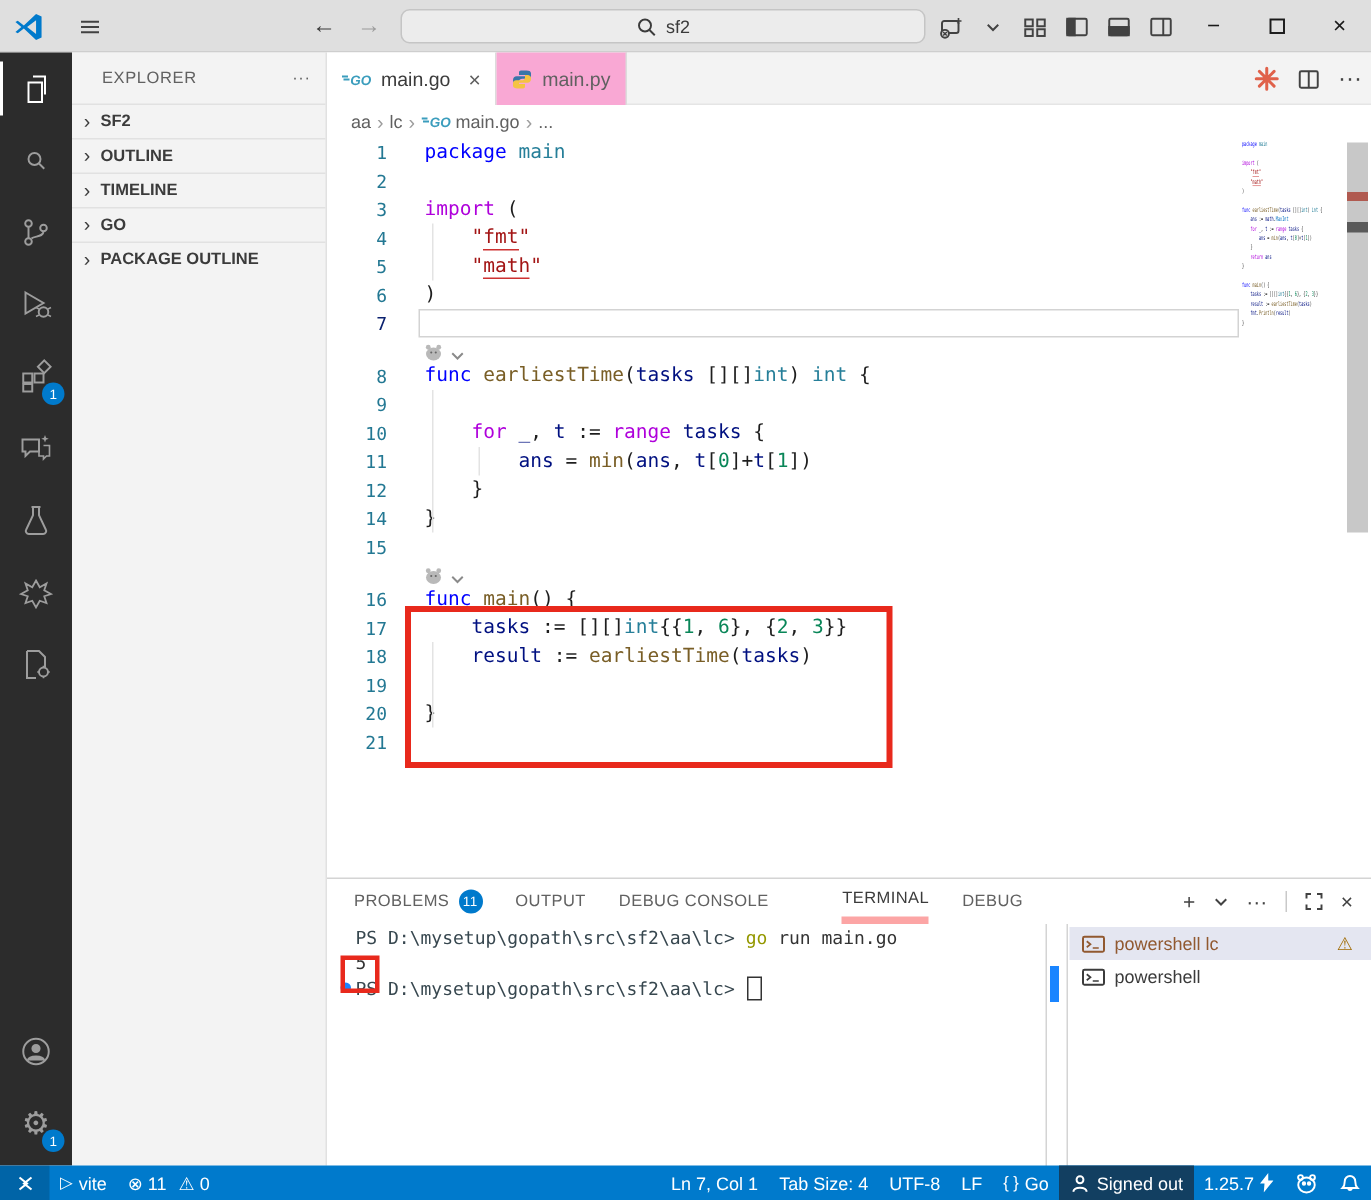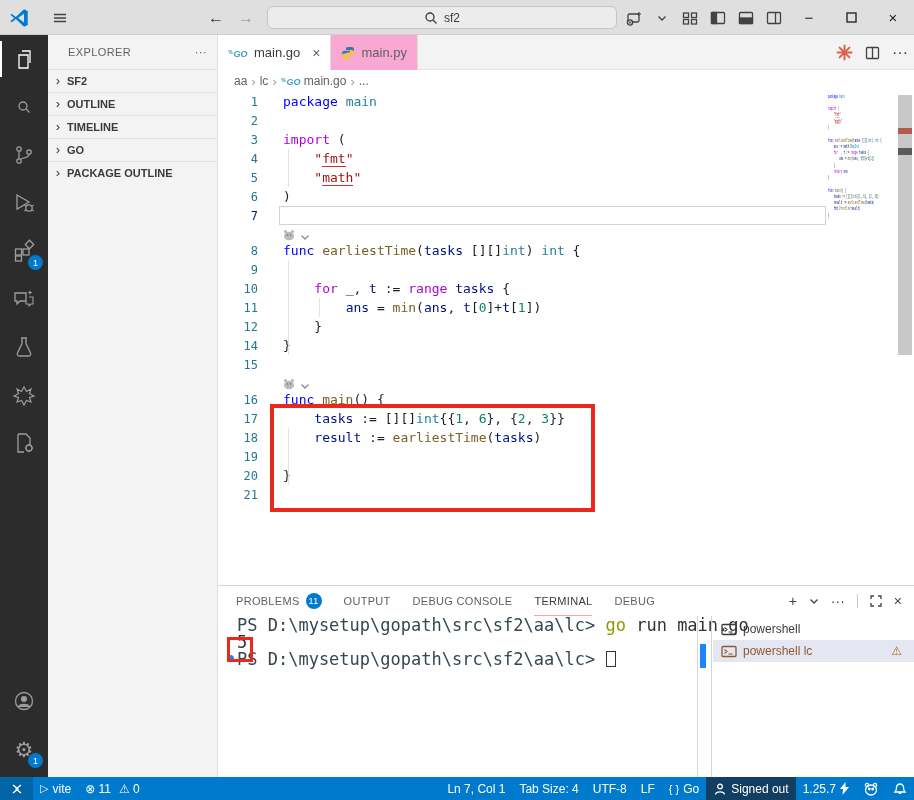--- a/index.html
+++ b/index.html
@@ -64,28 +64,28 @@
   #minimap pre{margin:0;font-family:"DejaVu Sans Mono",monospace;font-size:13px;line-height:19px;
                transform:scale(0.18,0.33);transform-origin:0 0;white-space:pre;}
   #scrollbar{position:absolute;left:680px;top:3px;width:14px;height:260px;background:#c8c8c8;}
   .ov-mark{position:absolute;left:680px;width:14px;}
   .anno{position:absolute;border:4px solid #e8291c;box-sizing:border-box;pointer-events:none;}
   
   #panel{position:relative;width:696px;height:192px;background:#fff;border-top:1px solid #d4d4d4;box-sizing:border-box;}
   #panel-tabs{height:30px;display:flex;align-items:center;gap:22px;padding-left:18px;font-size:11px;
               color:#616161;letter-spacing:.3px;}
   .ptab{height:30px;display:flex;align-items:center;gap:6px;box-sizing:border-box;border-bottom:1px solid transparent;}
-  .ptab.active{color:#3b3b3b;border-bottom:1px solid #fca5a5;}
+  .ptab.active{color:#3b3b3b;border-bottom:5px solid #fca5a5;margin-left:27px;}
   .ptab-badge{min-width:16px;height:16px;border-radius:50%;background:#007acc;color:#fff;font-size:9px;
               display:flex;align-items:center;justify-content:center;}
   #panel-actions{position:absolute;right:12px;top:0;height:30px;display:flex;align-items:center;gap:12px;
                  color:#424242;font-size:14px;}
   .pa-sep{width:1px;height:14px;background:#c9c9c9;}
   #terminal{position:absolute;left:0;top:30px;width:479px;height:162px;
-            font-family:"DejaVu Sans Mono","Liberation Mono",monospace;font-size:17px;}
+            font-family:"DejaVu Sans Mono","Liberation Mono",monospace;font-size:12px;}
   .term-line{height:17px;display:flex;align-items:center;white-space:pre;padding-left:19px;position:relative;}
   .term-dot{position:absolute;left:9px;top:5px;width:7px;height:7px;border-radius:50%;background:#1a85ff;}
   .term-cursor{display:inline-block;width:8px;height:14px;border:1px solid #333;margin-left:1px;}
   #term-gutter{position:absolute;left:479px;top:30px;width:15px;height:162px;border-left:1px solid #d4d4d4;
                border-right:1px solid #d4d4d4;box-sizing:border-box;}
   #term-gutter .tg-mark{position:absolute;left:2px;width:6px;background:#1a85ff;}
   #term-list{position:absolute;left:495px;top:30px;width:201px;height:162px;padding-top:2px;box-sizing:border-box;}
   .tl-row{height:22px;display:flex;align-items:center;gap:6px;padding-left:8px;font-size:12px;color:#3b3b3b;position:relative;}
   .tl-row.selected{background:#e4e6f1;color:#915930;}
   .tl-warn{position:absolute;right:12px;color:#a06a00;font-size:12px;}
@@ -476,38 +476,38 @@
 
     <div id="terminal">
         <div class="term-line"><span class="tm-prompt">PS D:\mysetup\gopath\src\sf2\aa\lc&gt; </span><span class="tm-cmd">go</span><span class="tm-fg"> run main.go</span></div>
         <div class="term-line"><span class="tm-fg">5</span></div>
         <div class="term-line"><span class="term-dot"></span><span class="tm-prompt">PS D:\mysetup\gopath\src\sf2\aa\lc&gt; </span><span class="term-cursor"></span></div>
       </div>
     <div id="term-gutter">
       <div class="tg-mark" style="top:28px;height:24px;"></div>
     </div>
     <div id="term-list">
+        <div class="tl-row selected">
+          <span>
+            <svg width="16" height="13" viewBox="0 0 16 13" fill="none" stroke="currentColor" stroke-width="1.3">
+              <rect x="1" y="1.5" width="14" height="10" rx="1"></rect>
+              <path d="M3.5 4.5l2.5 2-2.5 2M7.5 9h4" stroke-width="1.1"></path>
+            </svg>
+          </span>
+          <span>powershell lc</span>
+          <span class="tl-warn">⚠</span>
+        </div>
         <div class="tl-row">
           <span>
             <svg width="16" height="13" viewBox="0 0 16 13" fill="none" stroke="currentColor" stroke-width="1.3">
               <rect x="1" y="1.5" width="14" height="10" rx="1"></rect>
               <path d="M3.5 4.5l2.5 2-2.5 2M7.5 9h4" stroke-width="1.1"></path>
             </svg>
           </span>
           <span>powershell</span>
-        </div>
-        <div class="tl-row selected">
-          <span>
-            <svg width="16" height="13" viewBox="0 0 16 13" fill="none" stroke="currentColor" stroke-width="1.3">
-              <rect x="1" y="1.5" width="14" height="10" rx="1"></rect>
-              <path d="M3.5 4.5l2.5 2-2.5 2M7.5 9h4" stroke-width="1.1"></path>
-            </svg>
-          </span>
-          <span>powershell lc</span>
-          <span class="tl-warn">⚠</span>
         </div>
       </div>
 
     <div class="anno" style="left:9px;top:51px;width:26px;height:25px;border-width:3px;"></div>
   </div>
 </div>
 
 <div id="statusbar">
   <div id="sb-left" style="display:flex;align-items:center;height:23px;">
       <div class="sb-item remote">

